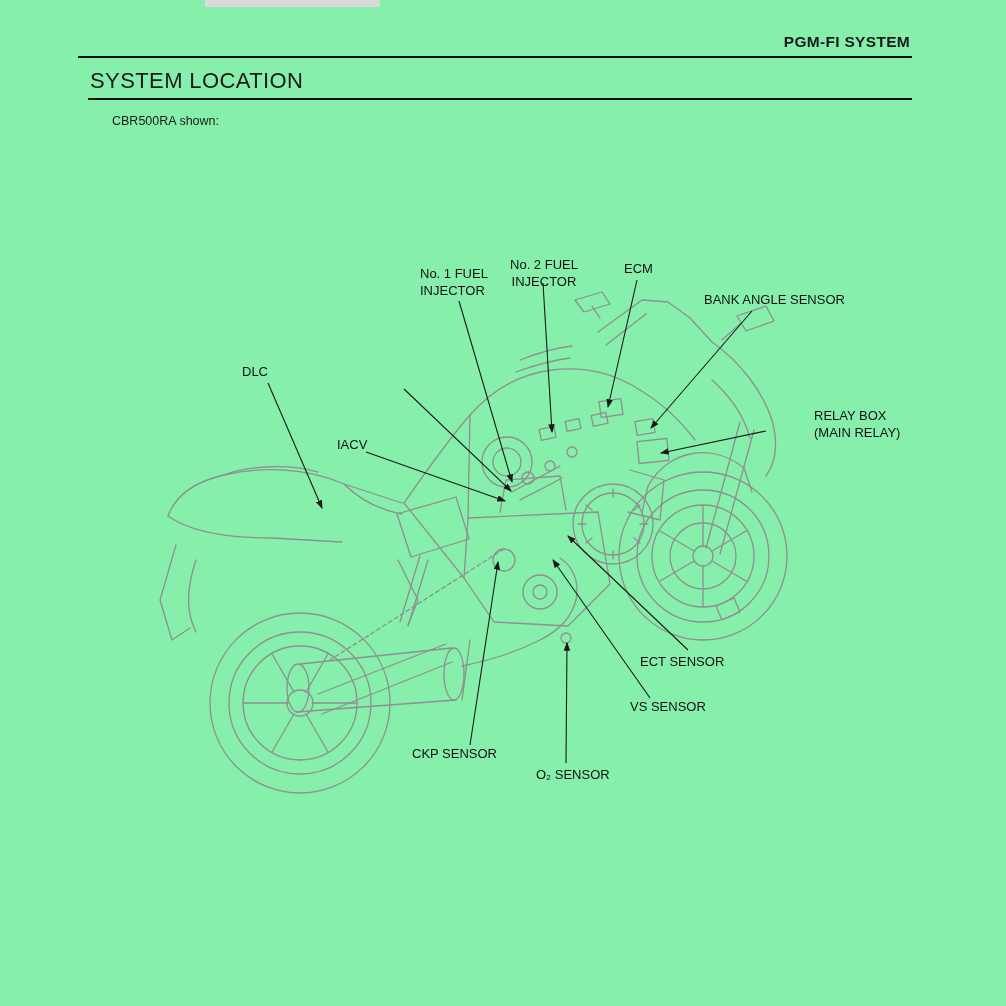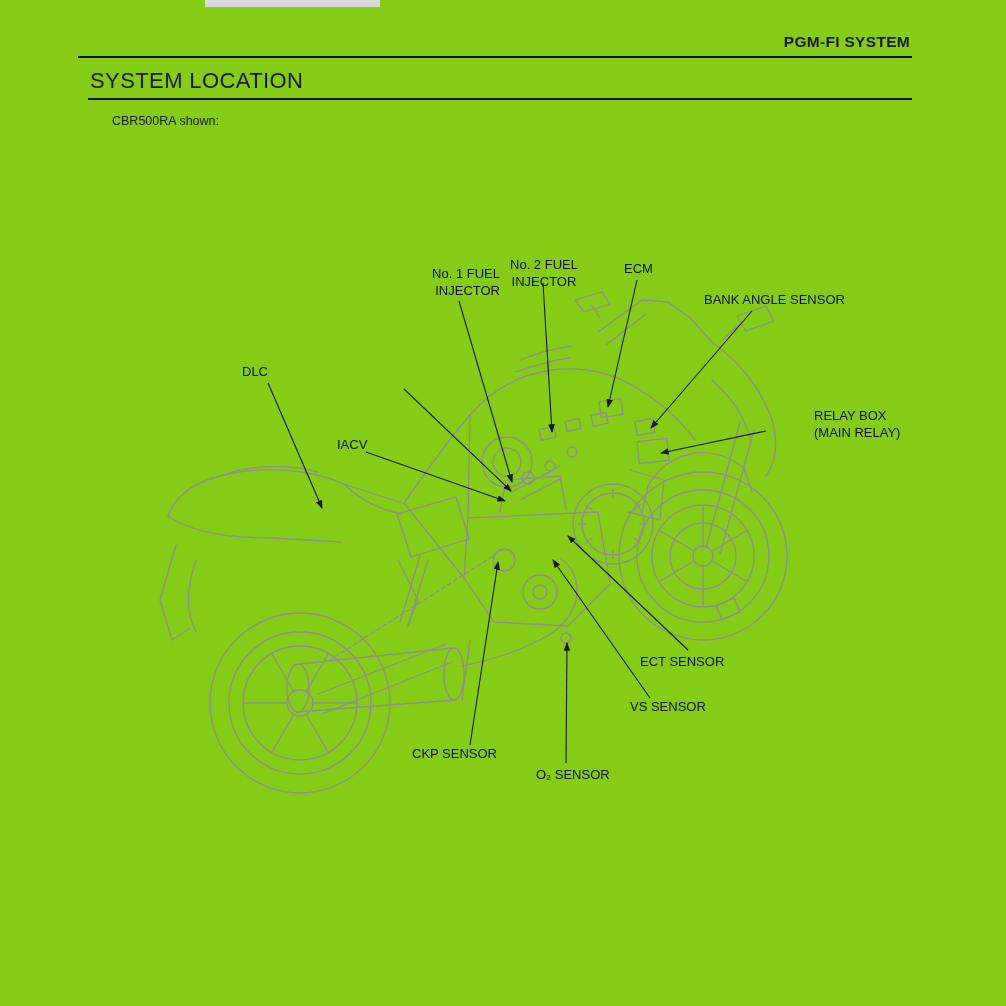--- a/index.html
+++ b/index.html
@@ -1,34 +1,34 @@
 <!DOCTYPE html>
 <html><head>
 <meta charset="utf-8">
 <style>
   *{margin:0;padding:0;box-sizing:border-box}
   html,body{width:1006px;height:1006px;background:#ffffff;overflow:hidden;
     font-family:"Liberation Sans", sans-serif;color:#1a1a1a}
-  .page{position:relative;width:1006px;height:1006px;background:#84cc16}
+  .page{position:relative;width:1006px;height:1006px;background:#86efac}
 
   .scan-artifact{position:absolute;top:0;left:205px;width:175px;height:7px;background:#d9d9d9}
 
   .header-title{position:absolute;top:33px;right:96px;font-size:15.5px;font-weight:bold;letter-spacing:.3px}
   .header-rule{position:absolute;top:56px;left:78px;right:94px;height:2px;background:#111}
 
   .page-title{position:absolute;top:68px;left:90px;font-size:22px;font-weight:normal;letter-spacing:.4px}
   .title-rule{position:absolute;top:98px;left:88px;right:94px;height:1.5px;background:#111}
 
   .caption{position:absolute;top:114px;left:112px;font-size:12.5px}
 
   .diagram{position:absolute;inset:0}
   .diagram svg{position:absolute;inset:0;width:1006px;height:1006px}
 
   .lbl{position:absolute;font-size:13px;line-height:1.28;color:#111;white-space:pre-line}
-  .lbl-no1{left:420px;top:266px;width:80px;text-align:right}
+  .lbl-no1{left:420px;top:266px;width:80px;text-align:left}
   .lbl-no2{left:504px;top:257px;width:80px;text-align:center}
   .lbl-ecm{left:624px;top:261px}
   .lbl-bank{left:704px;top:292px}
   .lbl-sensor-unit{left:337px;top:317px}
   .lbl-dlc{left:242px;top:364px}
   .lbl-relay{left:814px;top:408px}
   .lbl-iacv{left:337px;top:437px}
   .lbl-ect{left:640px;top:654px}
   .lbl-vs{left:630px;top:699px}
   .lbl-ckp{left:412px;top:746px}

